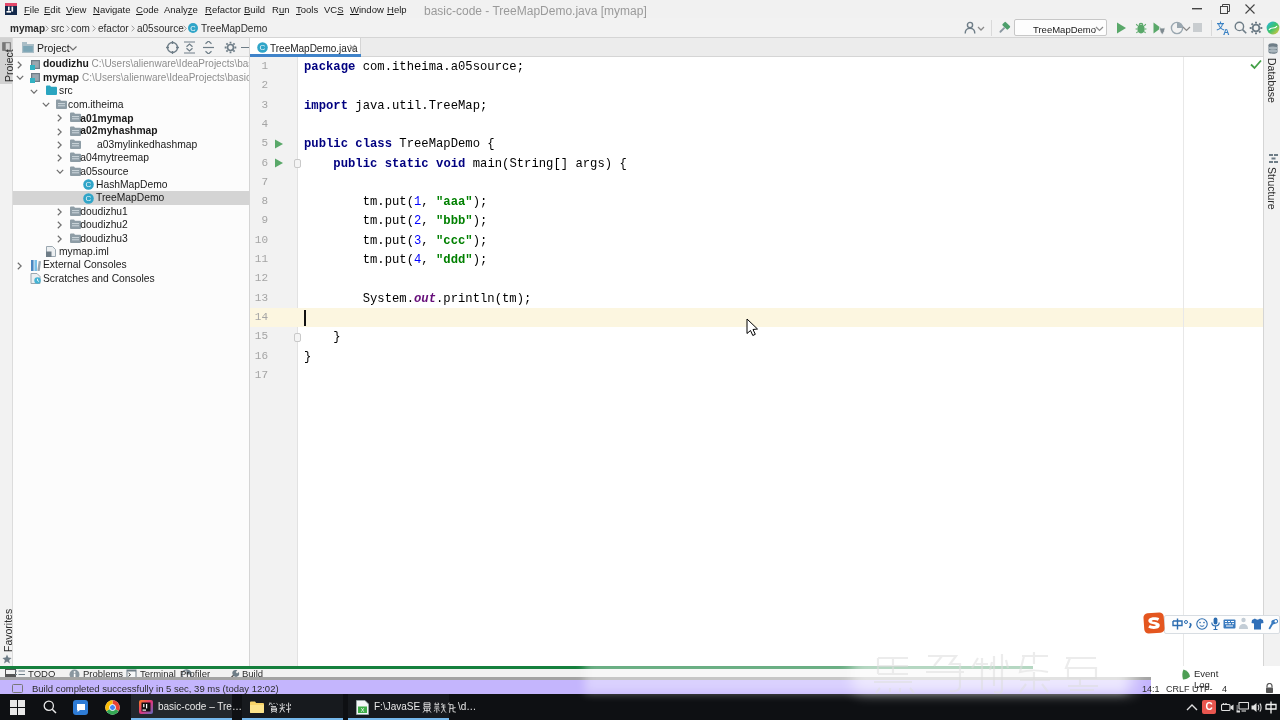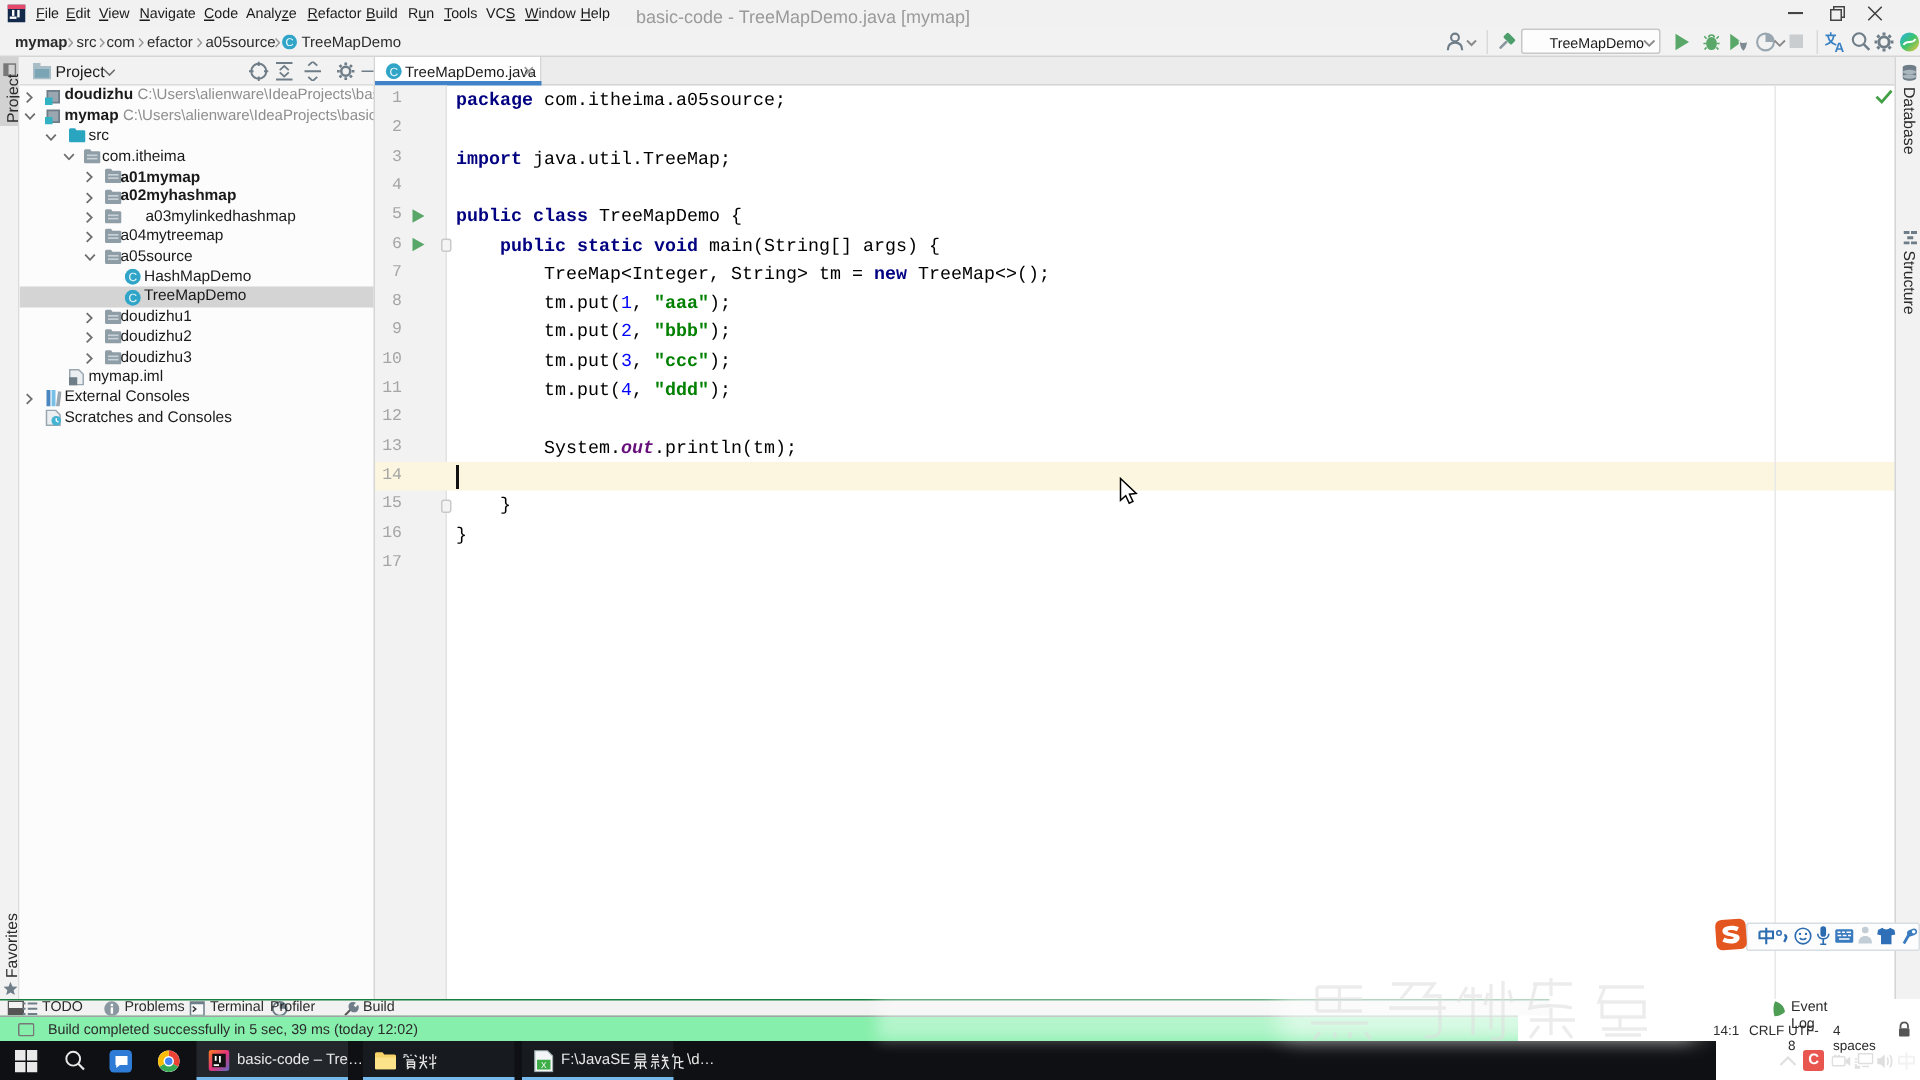--- a/index.html
+++ b/index.html
@@ -31,25 +31,25 @@
   .lno { position:absolute; left:0; width:18px; text-align:right; font-family:"Liberation Mono", monospace; font-size:11px; color:#a5a5a5; }
   .cl { position:absolute; left:54px; white-space:pre; font-family:"Liberation Mono", monospace; font-size:12.2px; letter-spacing:0.02px; color:#000; }
   .kw { color:#000080; font-weight:bold; }
   .str { color:#008000; font-weight:bold; }
   .num { color:#0000ff; }
   .fld { color:#660e7a; font-style:italic; font-weight:bold; }
   
   #rstripe { left:1263px; top:38px; width:17px; height:628px; background:#f2f2f2; border-left:1px solid #d5d5d5; }
   .vtext2 { position:absolute; font-size:10.5px; color:#2b2b2b; transform:rotate(90deg); transform-origin:left top; white-space:nowrap; }
   
-  #twbar { left:0; top:666px; width:1033px; height:11px; background:#f2f2f2; border-top:1px solid #15803d; }
+  #twbar { left:0; top:666px; width:1033px; height:11px; background:#f2f2f2; border-top:3px solid #15803d; }
   #twbar span { position:absolute; top:-1px; font-size:9.5px; color:#2b2b2b; }
-  #statusbar { left:0; top:677px; width:1012px; height:17px; background:#86efac; border-top:1px solid #a3a3a3; font-size:9.5px; color:#2b2b2b; }
-  
-  #taskbar { left:0; top:694px; width:1144px; height:26px; background:#0e1013; }
+  #statusbar { left:0; top:677px; width:1151px; height:17px; background:#c4b5fd; border-top:3px solid #a3a3a3; font-size:9.5px; color:#2b2b2b; }
+  
+  #taskbar { left:0; top:694px; width:1280px; height:26px; background:#0e1013; }
   .tbtn { position:absolute; top:0; height:24px; }
   .tbul { position:absolute; bottom:0; height:2px; background:#76b9ed; }
   .tbtxt { position:absolute; top:7px; font-size:10px; color:#e8e8e8; white-space:nowrap; }
 </style>
 </head>
 <body>
 
 <div id="titlebar" class="abs">
   <svg class="abs" style="left:5px;top:3px" width="12" height="12" viewBox="0 0 12 12">
       <rect width="12" height="12" fill="#13294b"></rect>
@@ -389,21 +389,20 @@
     <div class="lno" style="top:234.3px">12</div>
     <div class="lno" style="top:253.6px">13</div>
     <div class="lno" style="top:272.9px">14</div>
     <div class="lno" style="top:292.2px">15</div>
     <div class="lno" style="top:311.5px">16</div>
     <div class="lno" style="top:330.8px">17</div>
     <div class="cl" style="top:22.0px"><span class="kw">package</span> com.itheima.a05source;</div>
     <div class="cl" style="top:60.6px"><span class="kw">import</span> java.util.TreeMap;</div>
     <div class="cl" style="top:99.2px"><span class="kw">public</span> <span class="kw">class</span> TreeMapDemo {</div>
     <div class="cl" style="top:118.5px">    <span class="kw">public</span> <span class="kw">static</span> <span class="kw">void</span> main(String[] args) {</div>
-    <div class="cl" style="top:137.8px">        TreeMap&lt;Integer, String&gt; tm = <span class="kw">new</span> TreeMap&lt;&gt;();</div>
     <div class="cl" style="top:157.1px">        tm.put(<span class="num">1</span>, <span class="str">"aaa"</span>);</div>
     <div class="cl" style="top:176.4px">        tm.put(<span class="num">2</span>, <span class="str">"bbb"</span>);</div>
     <div class="cl" style="top:195.7px">        tm.put(<span class="num">3</span>, <span class="str">"ccc"</span>);</div>
     <div class="cl" style="top:215.0px">        tm.put(<span class="num">4</span>, <span class="str">"ddd"</span>);</div>
     <div class="cl" style="top:253.6px">        System.<span class="fld">out</span>.println(tm);</div>
     <div class="cl" style="top:292.2px">    }</div>
     <div class="cl" style="top:311.5px">}</div>
     <svg class="abs" style="left:24px;top:100.7px" width="10" height="10" viewBox="0 0 10 10">
         <path d="M1 0.5 L9 5 L1 9.5 Z" fill="#59a869"></path>
       </svg>

